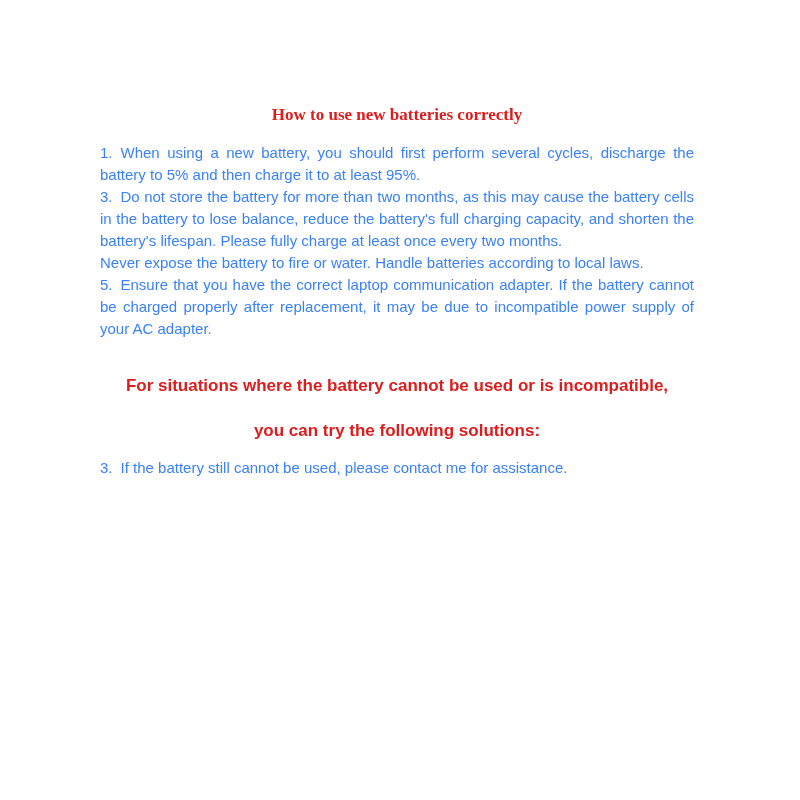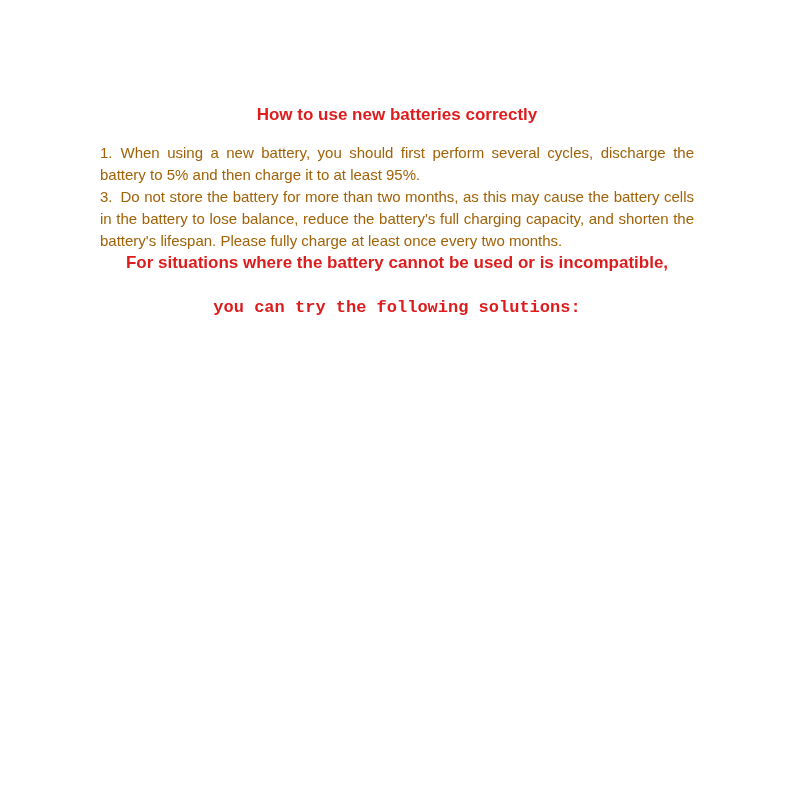--- a/index.html
+++ b/index.html
@@ -23,30 +23,31 @@
   .red-title {
     color: #dd1d1d;
     font-size: 17px;
     font-weight: 700;
     text-align: center;
     margin: 0;
     line-height: 21px;
   }
   .title-main {
     margin-bottom: 17px;
+    font-family: Liberation Serif, serif;
   }
   .title-line1 {
+    margin-top: 35px;
   }
   .title-line2 {
     margin-top: 24px;
     margin-bottom: 16px;
-    font-family: Liberation Mono, monospace;
   }
   .para {
-    color: #a16207;
+    color: #3b82f6;
     font-size: 15px;
     line-height: 22px;
     text-align: justify;
     margin: 0;
   }
   .num {
     display: inline-block;
     margin-right: 8px;
   }
   .num:empty {
@@ -59,22 +60,25 @@
 <main class="doc">
 
   <h1 class="red-title title-main">How to use new batteries correctly</h1>
 
   <p class="para"><span class="num">1.</span><span>When using a new battery, you should first perform several cycles, discharge the battery to 5% and then charge it to at least 95%.</span></p>
 
 
   <p class="para"><span class="num">3.</span><span>Do not store the battery for more than two months, as this may cause the battery cells in the battery to lose balance, reduce the battery's full charging capacity, and shorten the battery's lifespan. Please fully charge at least once every two months.</span></p>
 
 
+  <p class="para"><span class="num"></span><span>Never expose the battery to fire or water. Handle batteries according to local laws.</span></p>
 
+  <p class="para"><span class="num">5.</span><span>Ensure that you have the correct laptop communication adapter. If the battery cannot be charged properly after replacement, it may be due to incompatible power supply of your AC adapter.</span></p>
 
   <h2 class="red-title title-line1">For situations where the battery cannot be used or is incompatible,</h2>
 
   <h2 class="red-title title-line2">you can try the following solutions:</h2>
 
 
 
+  <p class="para"><span class="num">3.</span><span>If the battery still cannot be used, please contact me for assistance.</span></p>
 
 </main>
 
 </body></html>

